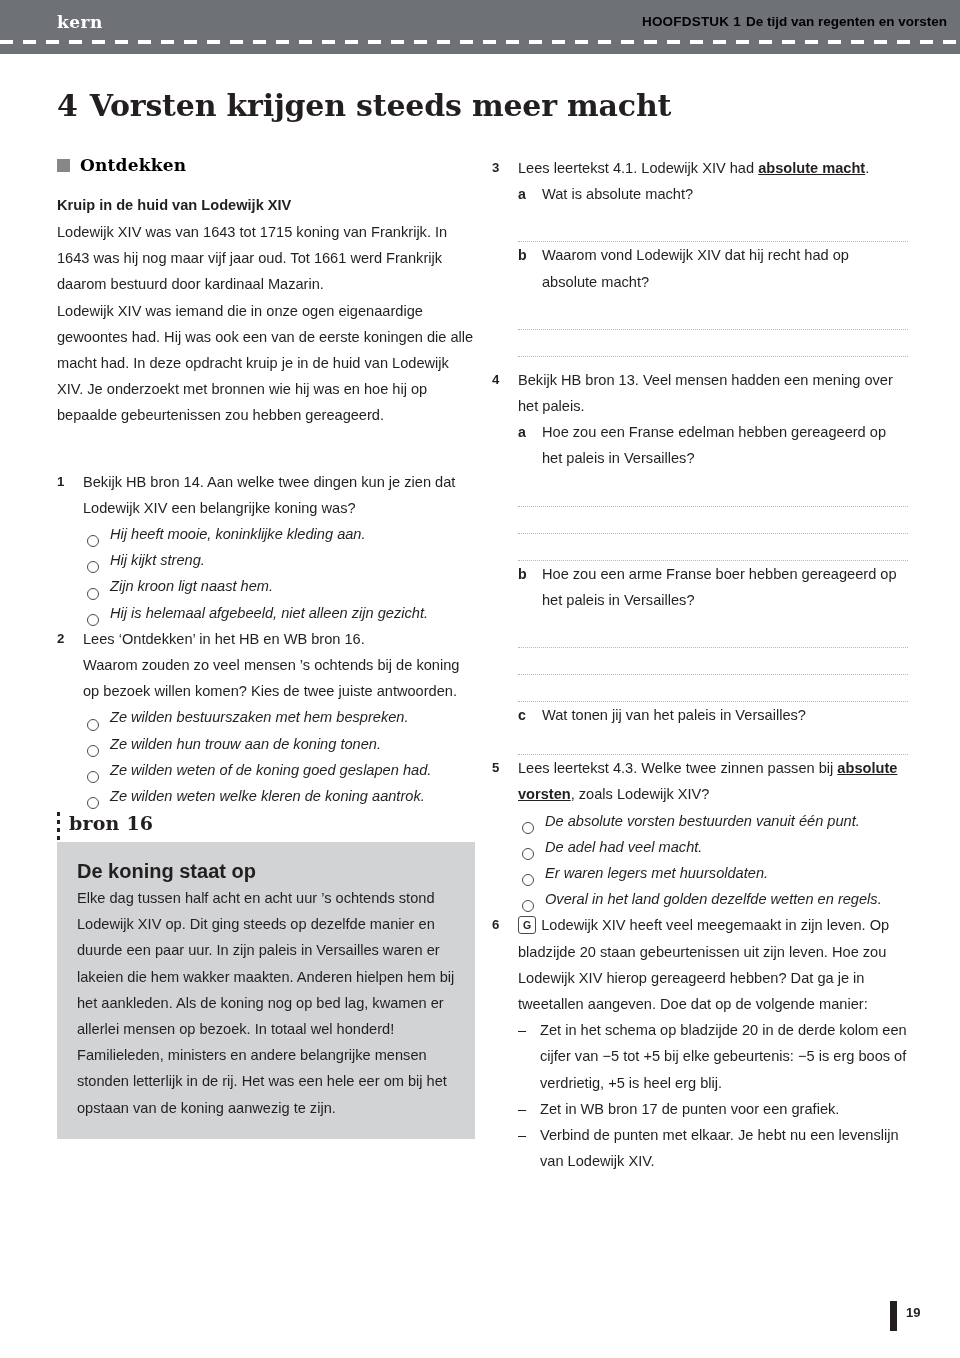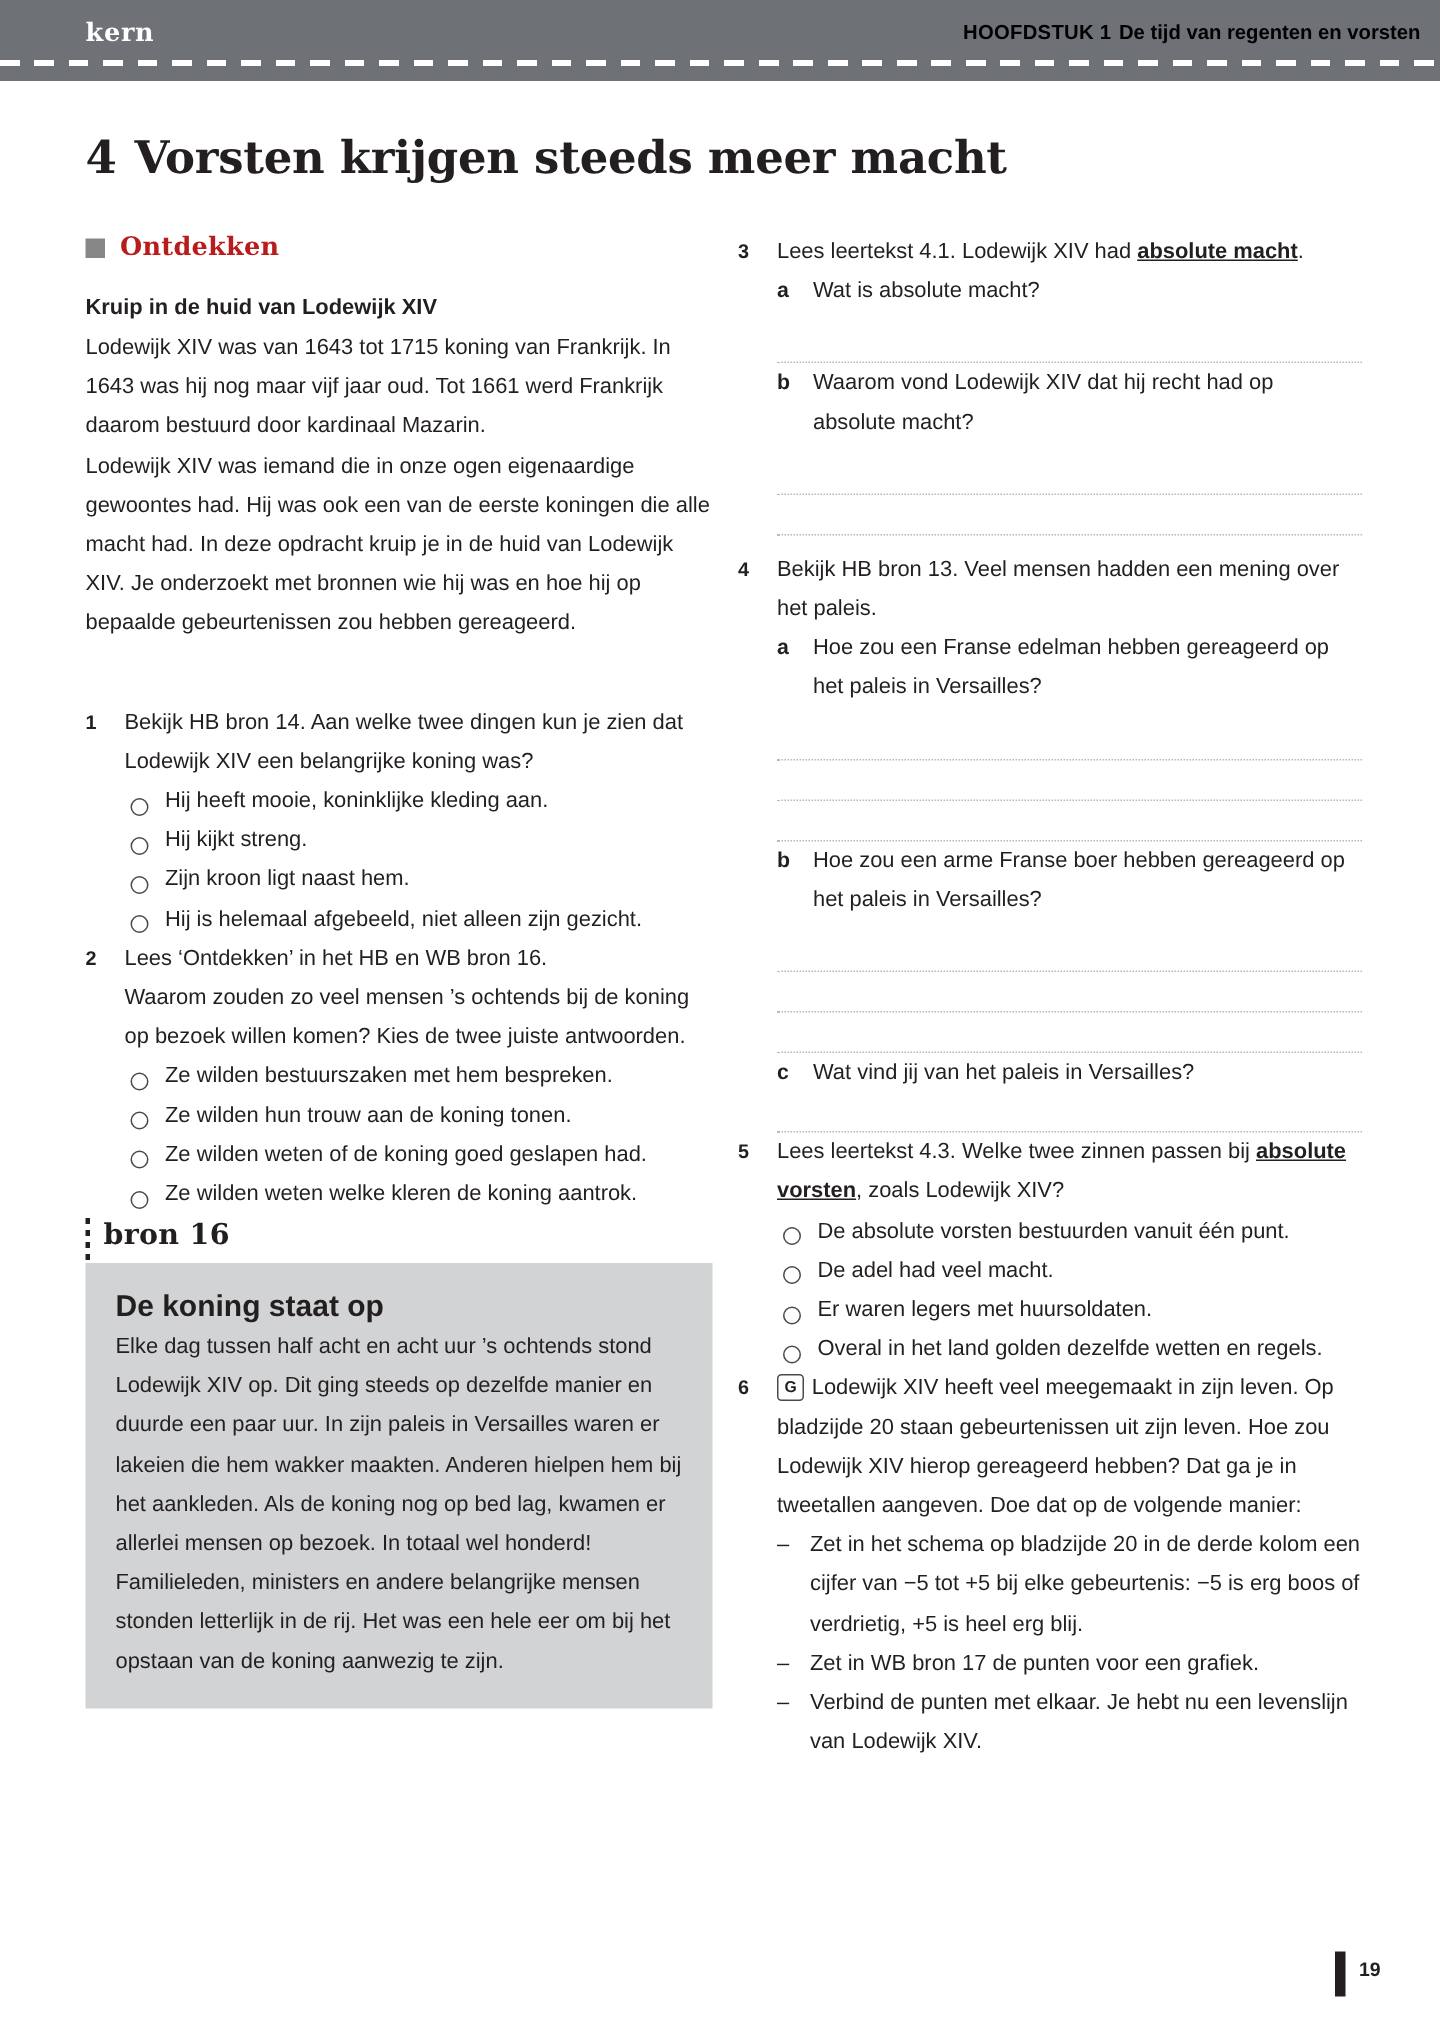--- a/index.html
+++ b/index.html
@@ -105,21 +105,21 @@
     width: 13px;
     height: 13px;
     background: #878787;
     margin-right: 10px;
     flex: 0 0 auto;
   }
   .ontdekken .txt {
     font-family: "DejaVu Serif", serif;
     font-weight: bold;
     font-size: 17px;
-    color: #b91c1c;
+    color: #000000;
     letter-spacing: 0.2px;
   }
 
   
   .intro-head {
     font-size: 14.6px;
     font-weight: bold;
     line-height: 26px;
     margin-bottom: 1px;
   }
@@ -161,22 +161,23 @@
     line-height: 26.2px;
   }
   .sub .stxt {
     flex: 1 1 auto;
     line-height: 26.2px;
   }
 
   
   .opt {
     display: flex;
-    align-items: center;
-    line-height: 26.2px;
+    align-items: flex-end;
+    line-height: 26.2px;
+    font-style: italic;
   }
   .opt .circ {
     width: 12px;
     height: 12px;
     border: 1.4px solid #4a4a4a;
     border-radius: 50%;
     flex: 0 0 12px;
     margin-top: 7px;
     margin-right: 11px;
     margin-left: 4px;
@@ -419,21 +420,21 @@
       <div class="sub">
         <span class="slet">b</span>
         <span class="stxt">Hoe zou een arme Franse boer hebben gereageerd op het paleis in Versailles?</span>
       </div>
       <div class="ansgap"></div>
       <div class="ansline"></div>
       <div class="ansline"></div>
       <div class="ansline"></div>
       <div class="sub">
         <span class="slet">c</span>
-        <span class="stxt">Wat vind jij van het paleis in Versailles?</span>
+        <span class="stxt">Wat tonen jij van het paleis in Versailles?</span>
       </div>
       <div class="ansline"></div>
     </div>
   </div>
 
   <div class="q">
     <div class="qnum">5</div>
     <div class="qbody">
       <div><span>Lees leertekst 4.3. Welke twee zinnen passen bij </span><span class="ul-bold">absolute vorsten</span><span>, zoals Lodewijk XIV?</span></div>
       <div class="opt">

